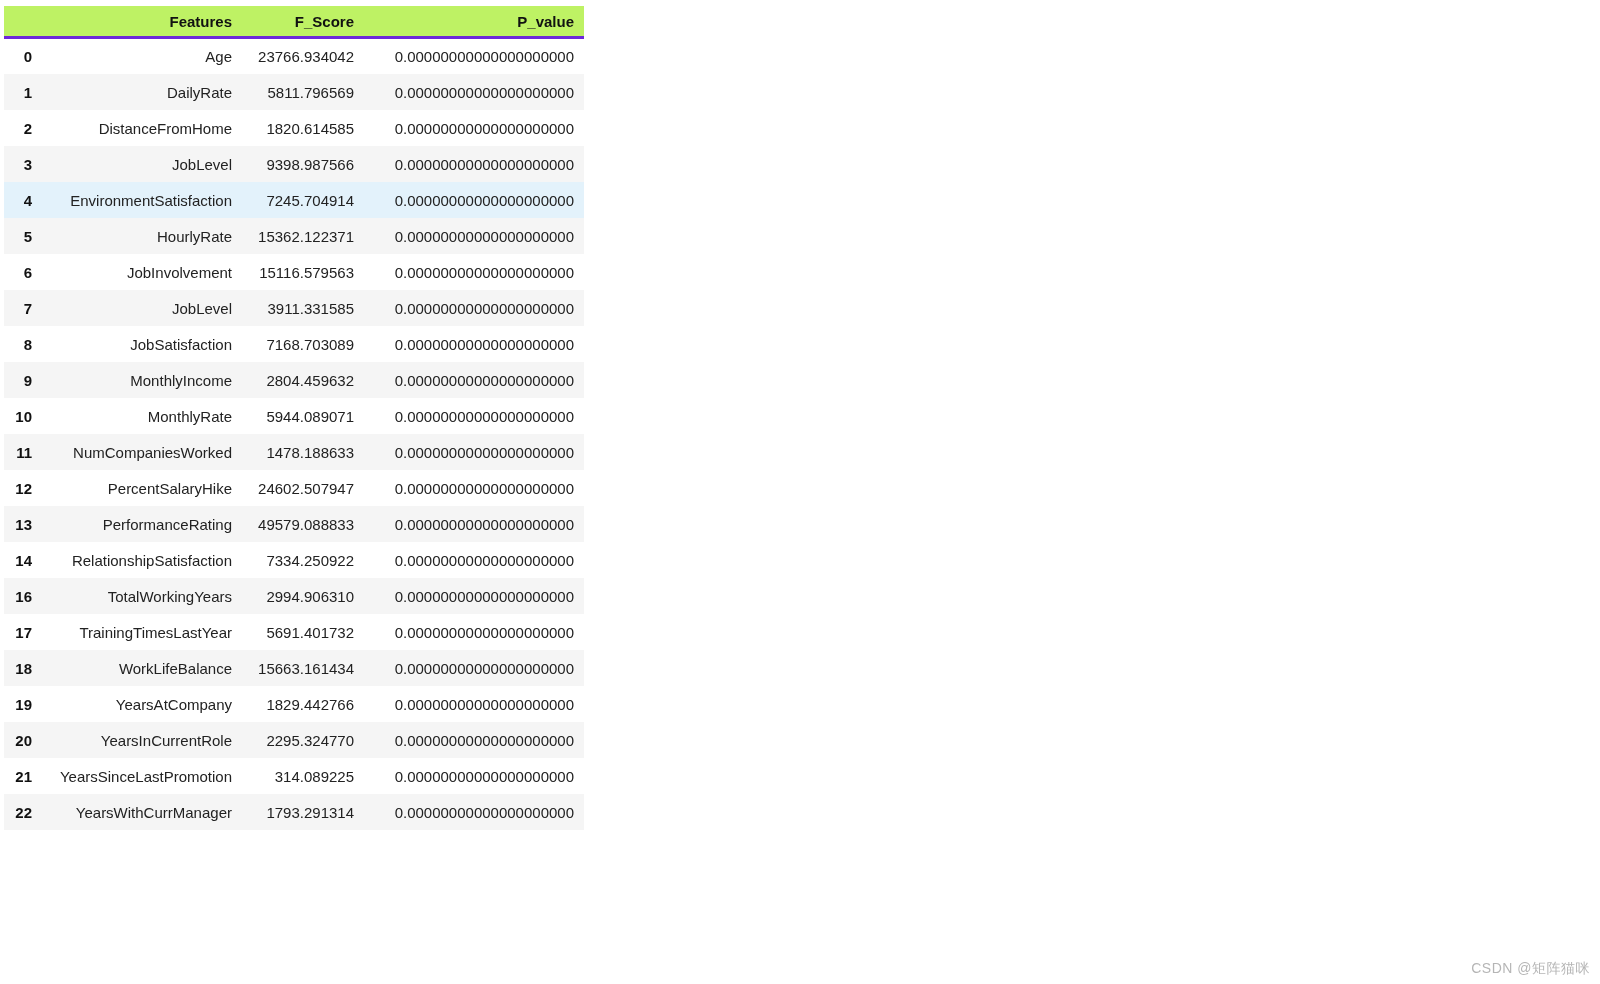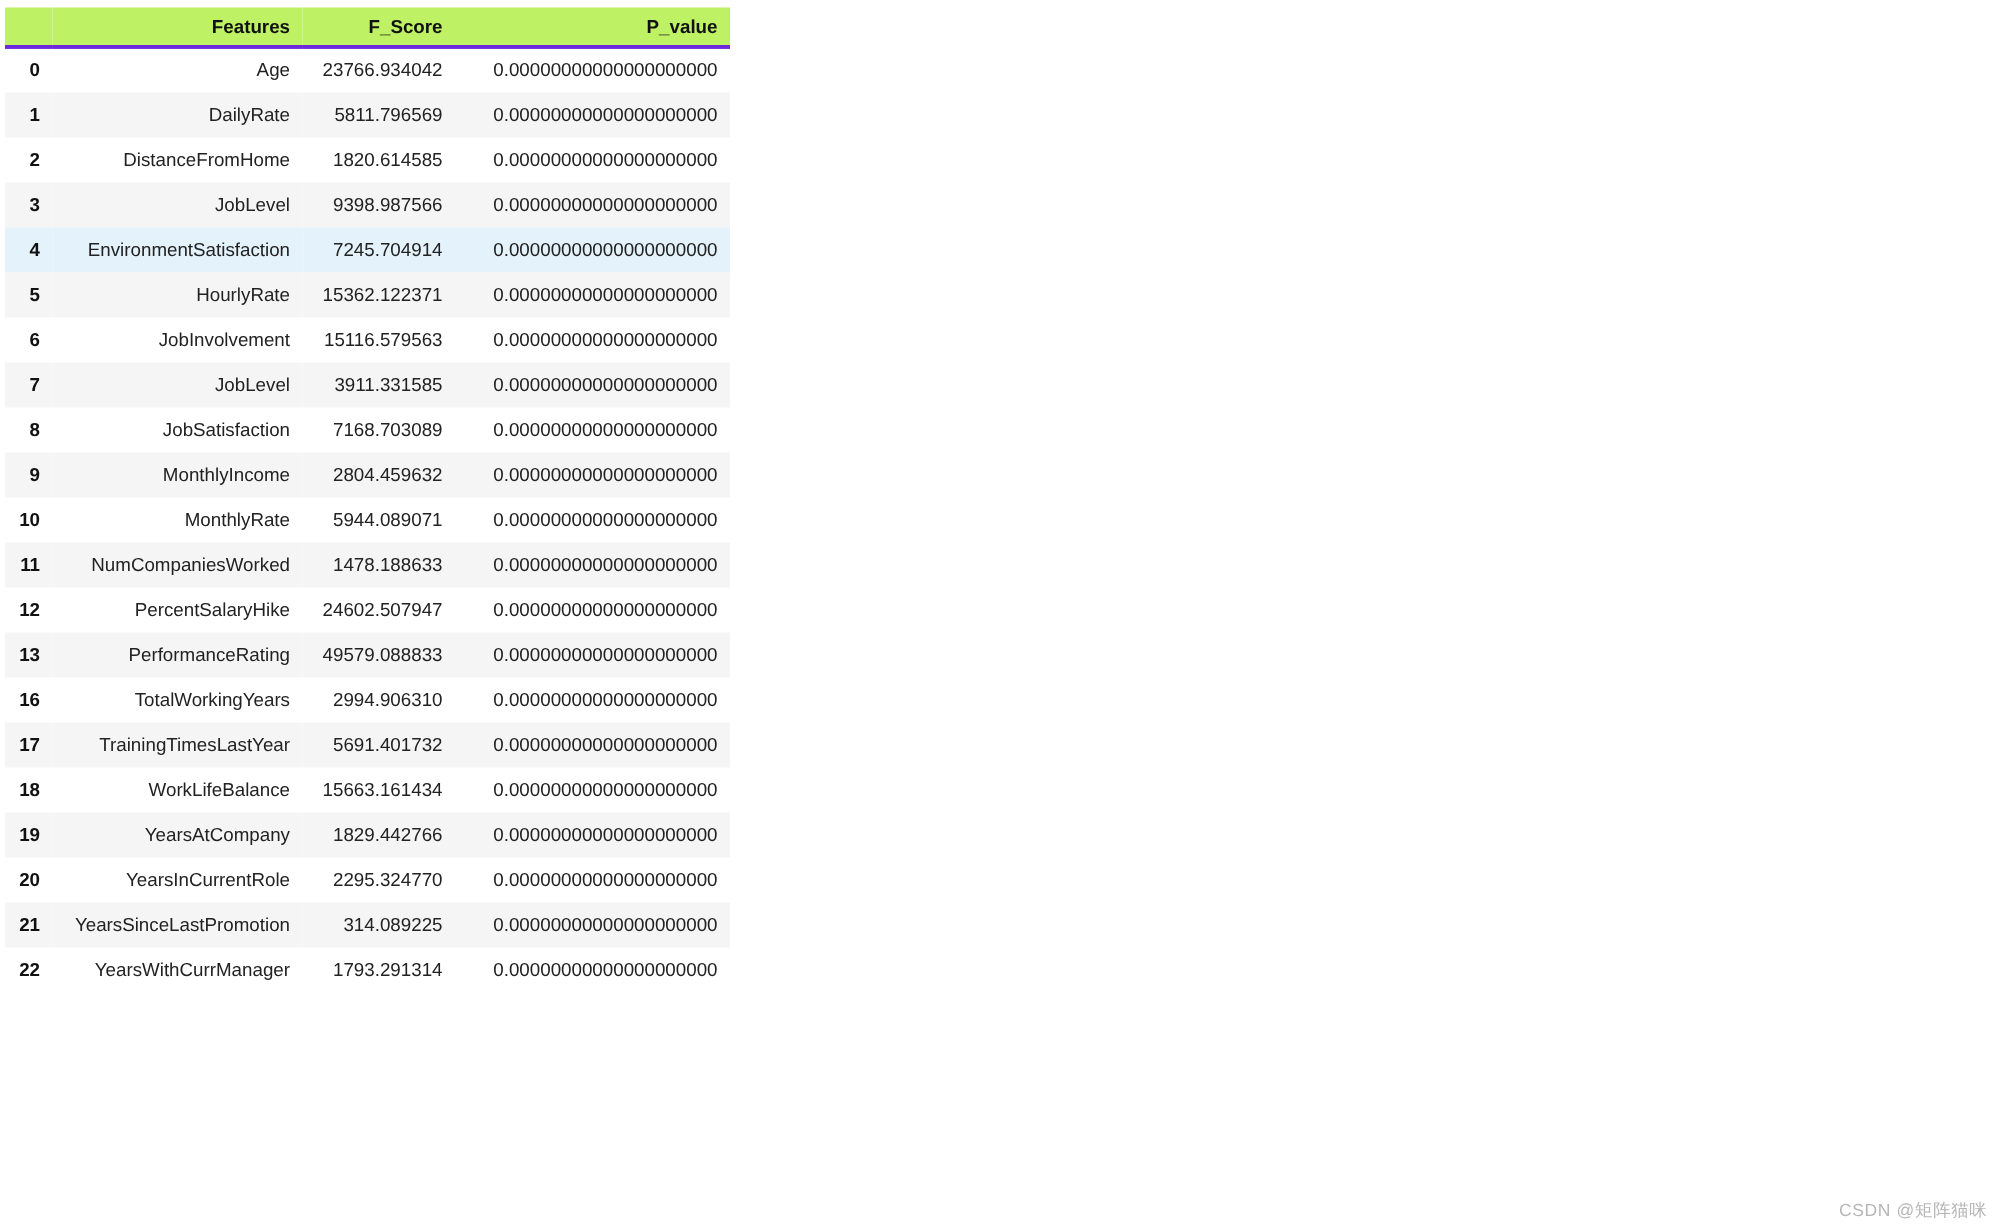--- a/index.html
+++ b/index.html
@@ -296,20 +296,34 @@
           </td>
           <td>
             <span class="cell">49579.088833</span>
           </td>
           <td>
             <span class="cell">0.00000000000000000000</span>
           </td>
         </tr>
         <tr>
           <th class="idx">
+            <span class="cell">14</span>
+          </th>
+          <td>
+            <span class="cell">RelationshipSatisfaction</span>
+          </td>
+          <td>
+            <span class="cell">7334.250922</span>
+          </td>
+          <td>
+            <span class="cell">0.00000000000000000000</span>
+          </td>
+        </tr>
+        <tr>
+          <th class="idx">
             <span class="cell">16</span>
           </th>
           <td>
             <span class="cell">TotalWorkingYears</span>
           </td>
           <td>
             <span class="cell">2994.906310</span>
           </td>
           <td>
             <span class="cell">0.00000000000000000000</span>

